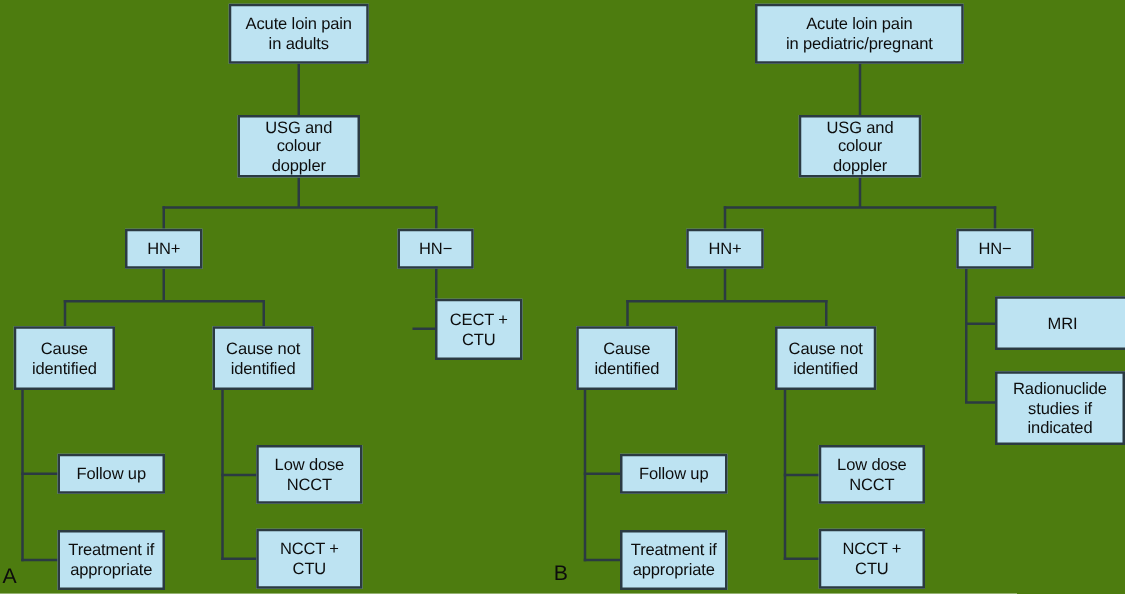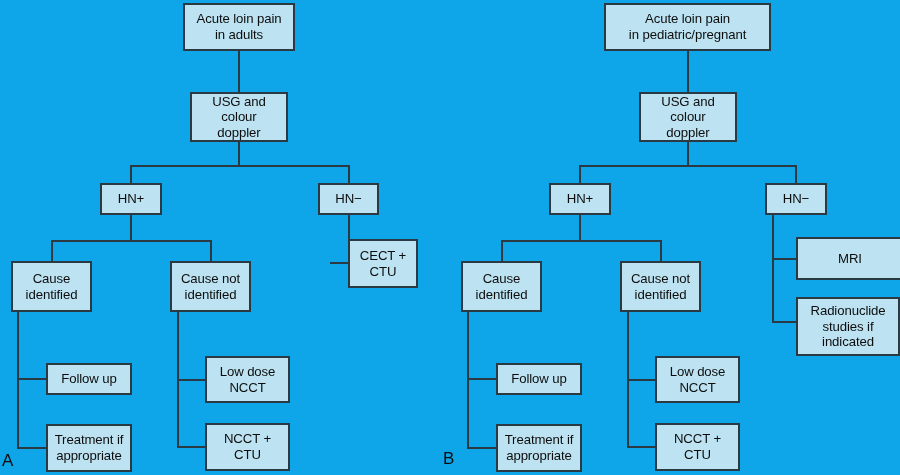--- a/index.html
+++ b/index.html
@@ -7,21 +7,21 @@
     padding: 0;
     background: #ffffff;
   }
   body {
     font-family: "Liberation Sans", sans-serif;
   }
   #figure {
     position: relative;
     width: 900px;
     height: 475px;
-    background: #0ea5e9;
+    background: #4d7c0f;
     overflow: hidden;
   }
   .node {
     position: absolute;
     box-sizing: border-box;
     background: #bde3f2;
     border: 2px solid #2b3a42;
     display: flex;
     align-items: center;
     justify-content: center;

